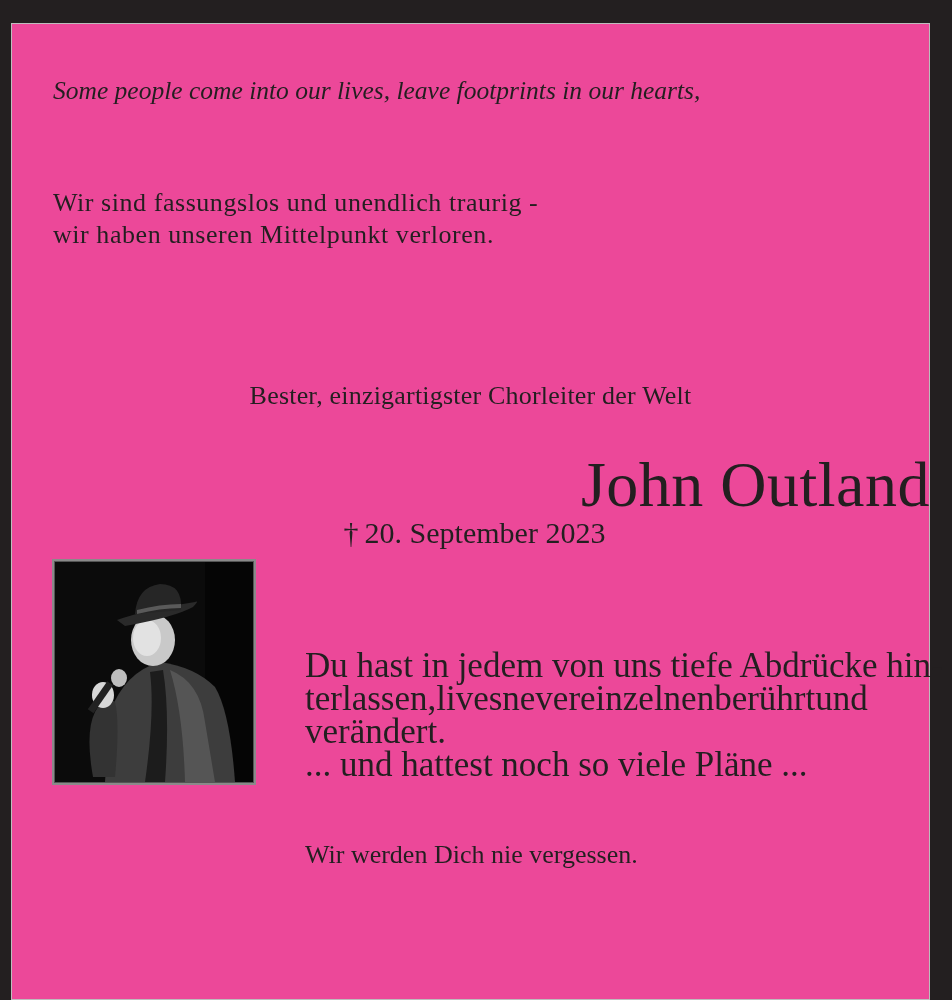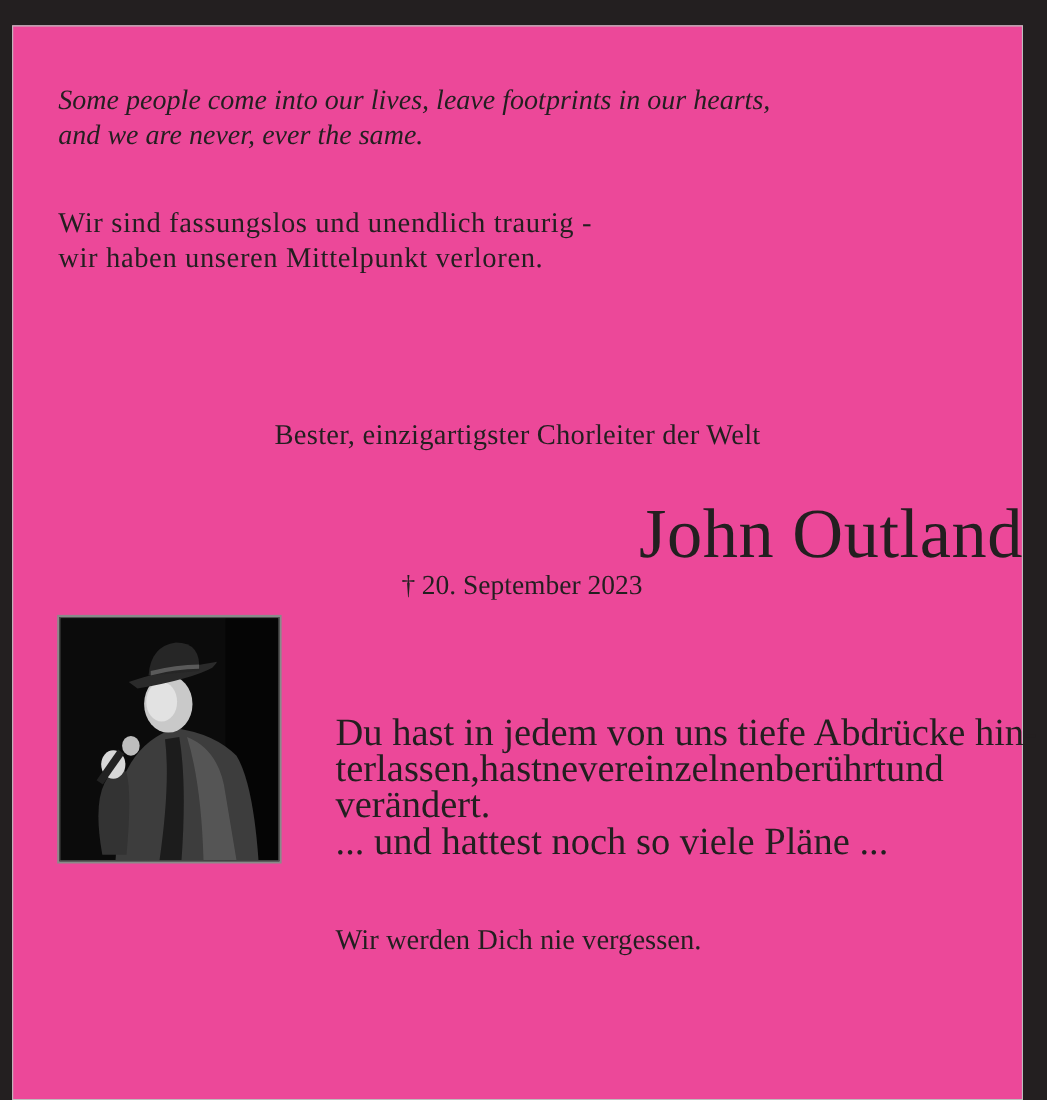--- a/index.html
+++ b/index.html
@@ -57,21 +57,21 @@
       text-align: right;
       font-size: 64px;
       line-height: 76px;
       letter-spacing: 0.5px;
     }
     .death {
       left: 0;
       width: 919px;
       top: 494px;
       text-align: center;
-      font-size: 25px;
+      font-size: 30px;
       line-height: 32px;
       padding-left: 8px;
       box-sizing: border-box;
     }
     .death .cross { margin-right: 6px; }
 
     .photo {
       position: absolute;
       left: 41px;
       top: 536px;
@@ -119,21 +119,20 @@
       font-weight: bold;
     }
   </style>
 </head>
 <body>
 
 <div class="card">
 
   <div class="abs quote">
     <div>Some people come into our lives, leave footprints in our hearts,</div>
-    <div>and we are never, ever the same.</div>
   </div>
 
   <div class="abs intro">
     <div>Wir sind fassungslos und unendlich traurig -</div>
     <div>wir haben unseren Mittelpunkt verloren.</div>
   </div>
 
   <div class="abs subtitle">Bester, einzigartigster Chorleiter der Welt</div>
 
   <div class="abs name">John Outland</div>
@@ -165,21 +164,21 @@
         <rect x="42" y="118" width="7" height="34" fill="#222" transform="rotate(35 45 135)"></rect>
         <ellipse cx="64" cy="116" rx="8" ry="9" fill="#bdbdbd"></ellipse>
       </svg>
     </div>
   </div>
 
   <div class="abs message">
     <span class="line">Du hast in jedem von uns tiefe Abdrücke hin-</span>
     <span class="line justify">
       <span>terlassen,</span>
-      <span>hast</span>
+      <span>lives</span>
       <span>never</span>
       <span>einzelnen</span>
       <span>berührt</span>
       <span>und</span>
     </span>
     <span class="line">verändert.</span>
     <span class="line">... und hattest noch so viele Pläne ...</span>
   </div>
 
   <div class="abs farewell">Wir werden Dich nie vergessen.</div>

